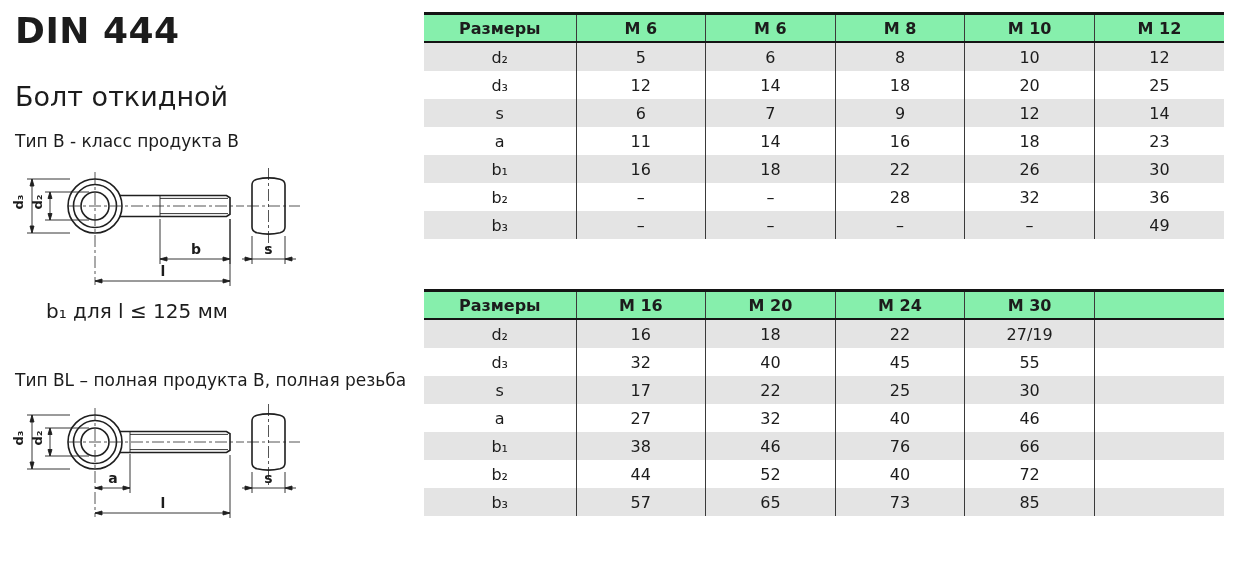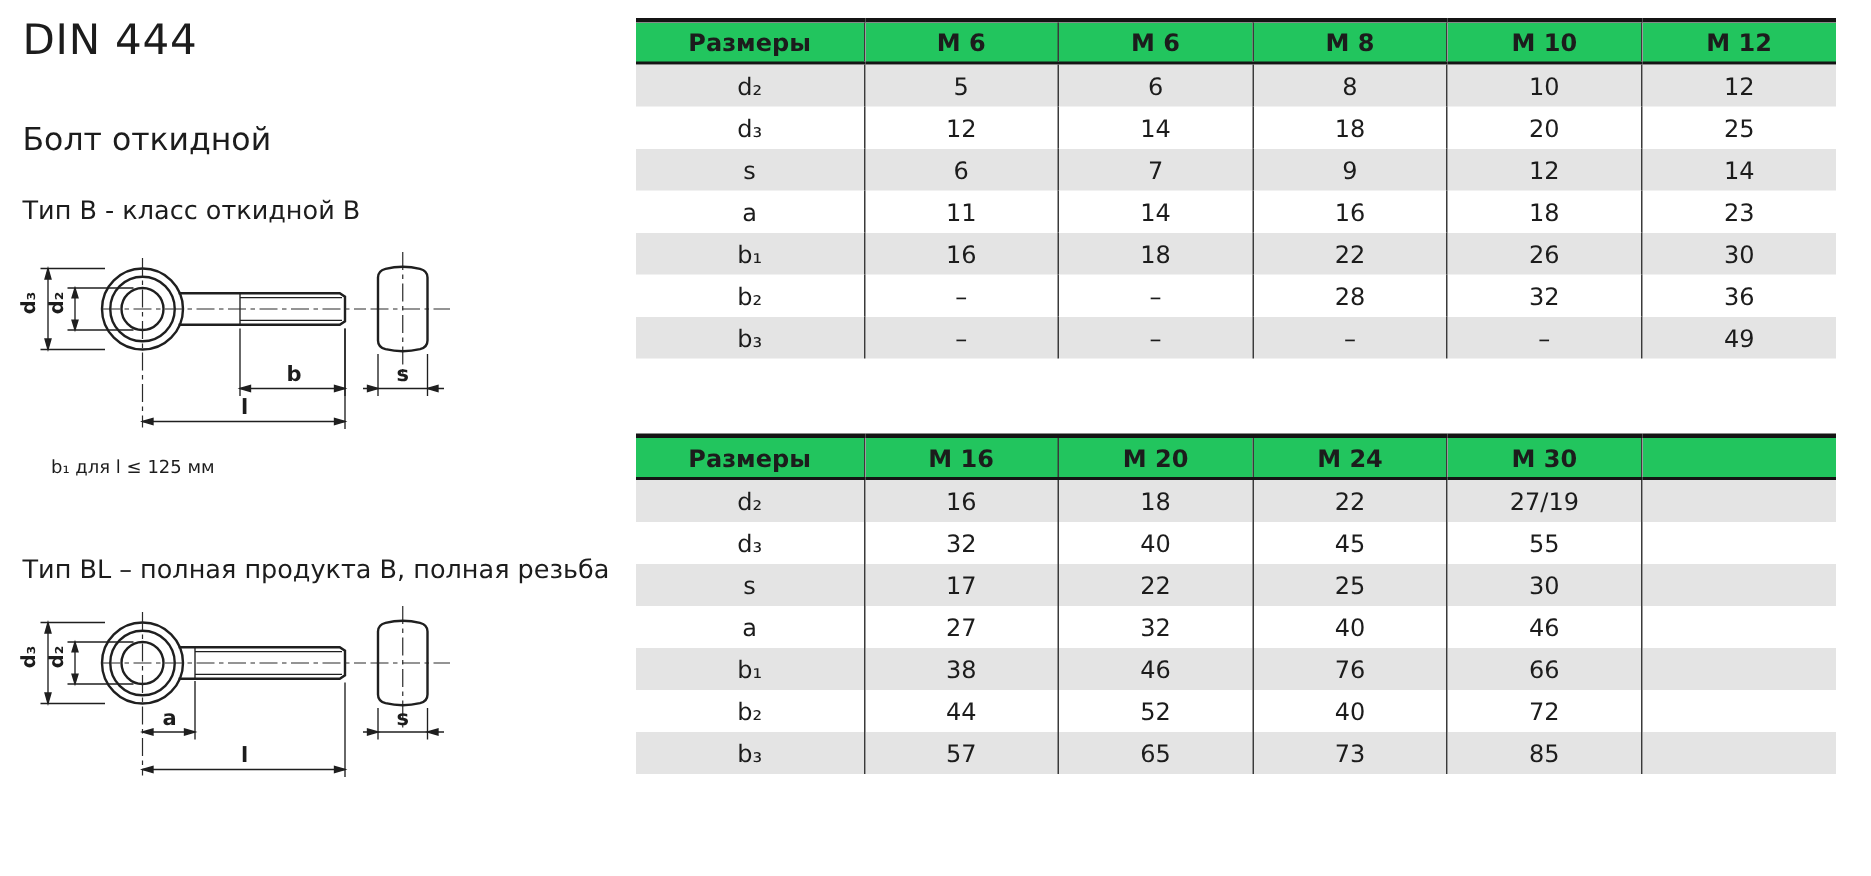--- a/index.html
+++ b/index.html
@@ -3,52 +3,52 @@
 <meta charset="utf-8">
 <style>
   html,body{margin:0;padding:0;}
   body{
     width:1247px;height:584px;position:relative;background:#ffffff;
     font-family:"DejaVu Sans","Liberation Sans",sans-serif;
     color:#1c1c1c;overflow:hidden;
   }
   .abs{position:absolute;}
   
-  .din-title{left:15px;top:10px;font-size:28px;font-weight:normal;letter-spacing:.5px;}
-  .product-name{left:15px;top:81px;font-size:21px;}
+  .din-title{left:15px;top:10px;font-size:36px;font-weight:bold;letter-spacing:.5px;}
+  .product-name{left:15px;top:81px;font-size:27px;}
   .caption{left:15px;font-size:17px;}
   .caption.type-b{top:131px;}
   .caption.type-bl{top:370px;}
-  .notes{left:34px;top:300px;font-size:12px;line-height:22px;}
+  .notes{left:46px;top:300px;font-size:20px;line-height:22px;}
   
   svg text{font-family:"DejaVu Sans","Liberation Sans",sans-serif;}
   .dimlabel{font-size:14px;font-weight:bold;fill:#1c1c1c;}
   .dlabel{font-size:13px;font-weight:bold;fill:#1c1c1c;}
   
   .tbl{border-collapse:collapse;table-layout:fixed;width:800px;}
   .tbl th,.tbl td{
     padding:0;text-align:center;vertical-align:middle;
     font-size:16px;height:28px;overflow:hidden;white-space:nowrap;
   }
   .tbl thead th{
-    background:#22c55e;font-weight:bold;height:26px;
+    background:#86efac;font-weight:bold;height:26px;
     border-top:3px solid #141414;border-bottom:2px solid #141414;
   }
   .tbl tbody tr:nth-child(odd){background:#e4e4e4;}
   .tbl tbody tr:nth-child(even){background:#ffffff;}
   .tbl th:not(:first-child),.tbl td:not(:first-child){border-left:1.5px solid #3a3a3a;}
   .tbl-1{left:424px;top:12px;}
   .tbl-2{left:424px;top:289px;}
 </style>
 </head>
 <body>
 
 <div class="abs din-title">DIN 444</div>
 <div class="abs product-name">Болт откидной</div>
-<div class="abs caption type-b">Тип B  - класс откидной B</div>
+<div class="abs caption type-b">Тип B  - класс продукта B</div>
 
 <svg class="abs" style="left:10px;top:156px;" width="290" height="140" viewBox="0 0 290 140">
   <g stroke="#1f1f1f" fill="none" stroke-width="1.6">
     <circle cx="85" cy="50" r="27"></circle>
     <circle cx="85" cy="50" r="21.5"></circle>
     <circle cx="85" cy="50" r="14"></circle>
     <path d="M109,39.5 H216.5 L220,41.8 V58.2 L216.5,60.5 H109"></path>
   </g>
   <g stroke="#1f1f1f" fill="none" stroke-width="0.9">
     <line x1="150" y1="39.5" x2="150" y2="60.5"></line>

